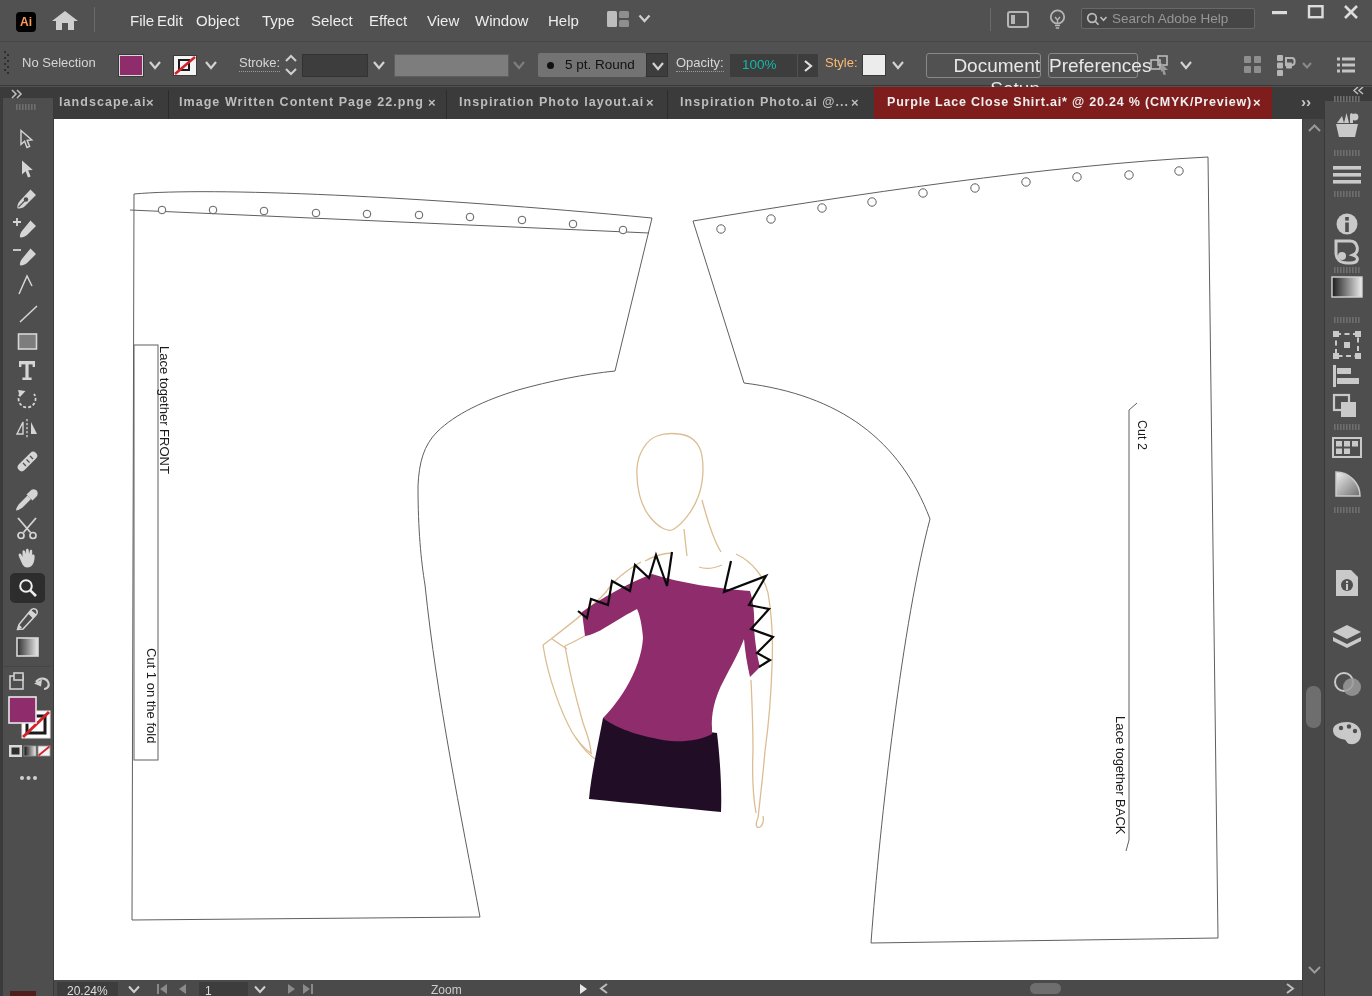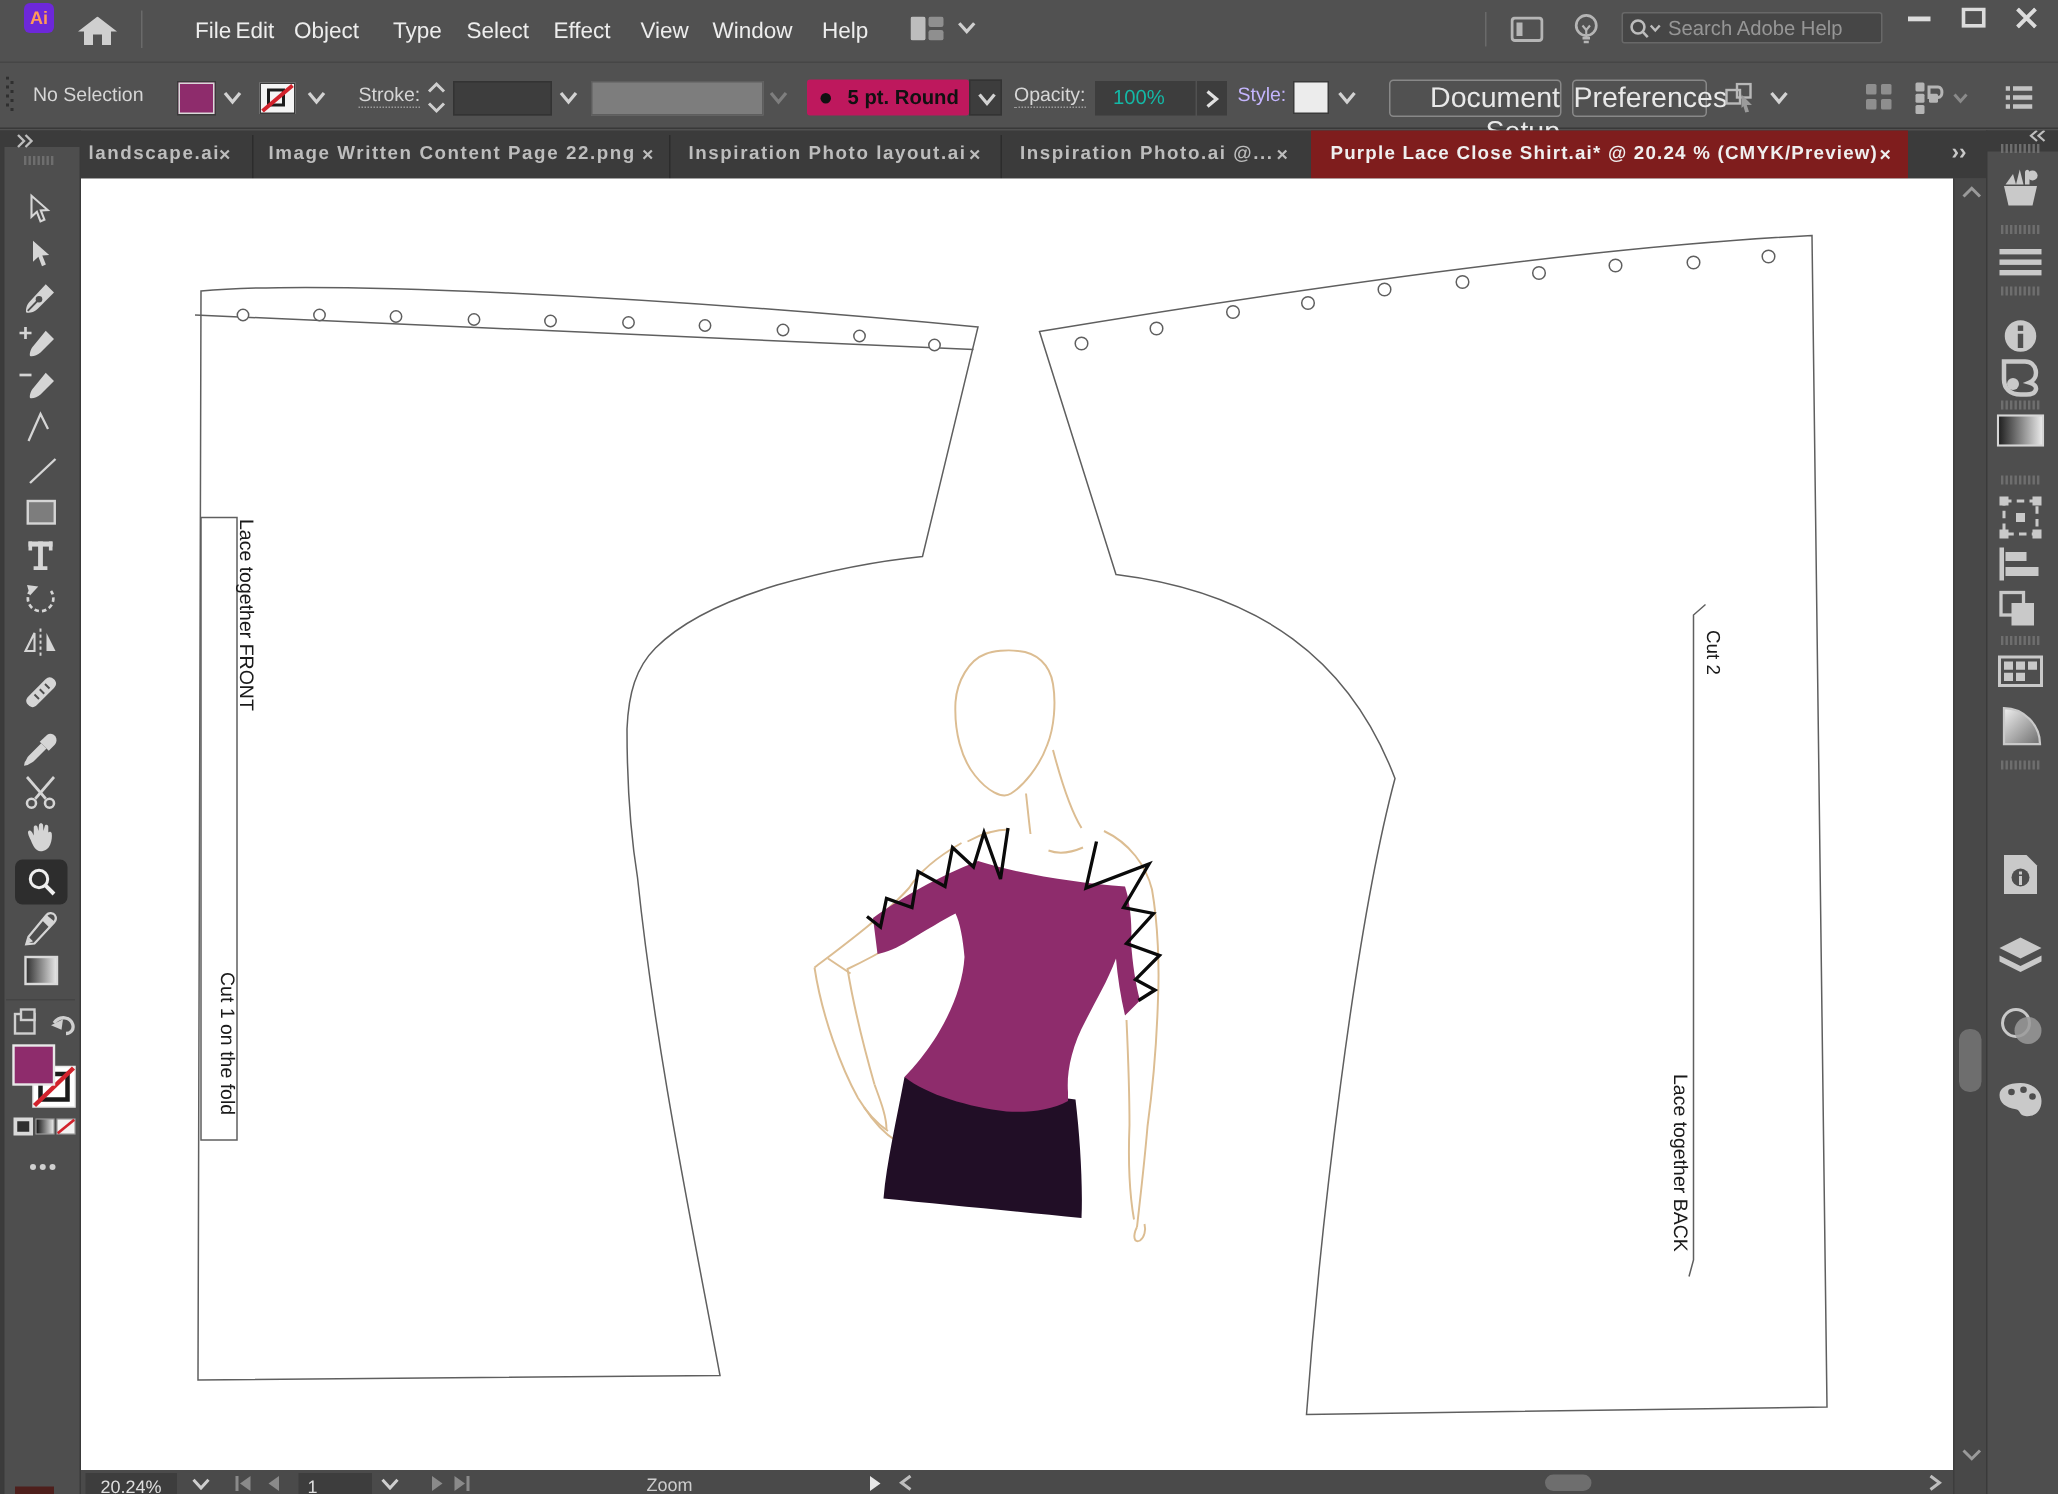--- a/index.html
+++ b/index.html
@@ -21,21 +21,21 @@
   .dotted { border-bottom:1px dotted #9a9a9a; padding-bottom:1px; }
   .ctext { font-size:13px; color:#d6d6d6; }
   .dbox { position:absolute; background:#3d3d3d; }
   .btn { position:absolute; border:1px solid #888888; border-radius:3px; color:#e8e8e8;
          font-size:19px; text-align:right; }
 </style>
 </head>
 <body>
 <div id="menubar">
 
-  <div class="abs" style="left:16px;top:2px;width:20px;height:20px;background:#6d28d9;border-radius:4px;">
+  <div class="abs" style="left:16px;top:12px;width:20px;height:20px;background:#000000;border-radius:4px;">
     <div class="abs" style="left:0;top:0;width:20px;height:20px;color:#ff9a57;font-size:12px;font-weight:bold;text-align:center;line-height:20px;">Ai</div>
   </div>
 
   <svg class="abs" style="left:52px;top:11px" width="26" height="19" viewBox="0 0 26 19">
     <path d="M13 0 L26 10 L22 10 L22 19 L16 19 L16 12 L10 12 L10 19 L4 19 L4 10 L0 10 Z" fill="#cfcfcf"></path>
   </svg>
   <div class="abs" style="left:94px;top:7px;width:1px;height:25px;background:#6a6a6a;"></div>
   <span class="mitem" style="left:130px;">File</span>
   <span class="mitem" style="left:157px;">Edit</span>
   <span class="mitem" style="left:196px;">Object</span>
@@ -126,39 +126,39 @@
   <div class="dbox" style="left:302px;top:12px;width:66px;height:23px;border:1px solid #333;"></div>
   <svg class="abs" style="left:372px;top:18px" width="14" height="10" viewBox="0 0 14 10">
       <path d="M2 2 L7 8 L12 2" stroke="#d2d2d2" stroke-width="2.2" fill="none"></path>
     </svg>
 
   <div class="abs" style="left:394px;top:12px;width:115px;height:23px;background:#7d7d7d;border:1px solid #5e5e5e;"></div>
   <svg class="abs" style="left:512px;top:18px" width="14" height="10" viewBox="0 0 14 10">
       <path d="M2 2 L7 8 L12 2" stroke="#7e7e7e" stroke-width="2.2" fill="none"></path>
     </svg>
 
-  <div class="abs" style="left:538px;top:11px;width:108px;height:24px;background:#be185d;border-radius:2px;font-weight:bold;">
+  <div class="abs" style="left:538px;top:11px;width:108px;height:24px;background:#737373;border-radius:2px;">
     <div class="abs" style="left:9px;top:9px;width:7px;height:7px;background:#111;border-radius:50%;"></div>
     <span class="abs" style="left:27px;top:4px;font-size:13.5px;color:#111;">5 pt. Round</span>
   </div>
   <div class="dbox" style="left:646px;top:11px;width:22px;height:24px;border:1px solid #333;">
     <svg class="abs" style="left:4px;top:7px" width="14" height="10" viewBox="0 0 14 10">
         <path d="M2 2 L7 8 L12 2" stroke="#d2d2d2" stroke-width="2.2" fill="none"></path>
       </svg>
   </div>
   <span class="ctext abs dotted" style="left:676px;top:13px;">Opacity:</span>
   <div class="dbox" style="left:730px;top:12px;width:67px;height:23px;">
       <span class="abs" style="left:12px;top:3px;font-size:13.5px;color:#14b8a6;">100%</span>
     </div>
   <div class="dbox" style="left:798px;top:12px;width:20px;height:23px;">
     <svg class="abs" style="left:5px;top:5px" width="10" height="14" viewBox="0 0 10 14">
         <path d="M2 2 L8 7 L2 12" stroke="#e0e0e0" stroke-width="2.2" fill="none"></path>
       </svg>
   </div>
-  <span class="ctext abs" style="left:825px;top:13px;color:#c4b5fd;">Style:</span>
+  <span class="ctext abs" style="left:825px;top:13px;color:#fdba74;">Style:</span>
   <div class="abs" style="left:862px;top:12px;width:24px;height:22px;background:#ececec;border:1px solid #3a3a3a;"></div>
   <svg class="abs" style="left:891px;top:18px" width="14" height="10" viewBox="0 0 14 10">
       <path d="M2 2 L7 8 L12 2" stroke="#d2d2d2" stroke-width="2.2" fill="none"></path>
     </svg>
   <div class="btn" style="left:926px;top:11px;width:115px;height:25px;line-height:23px;">Document Setup</div>
   <div class="btn" style="left:1048px;top:11px;width:90px;height:25px;line-height:23px;">Preferences</div>
 
   <svg class="abs" style="left:1150px;top:13px" width="25" height="21" viewBox="0 0 25 21">
     <rect x="8" y="1" width="9" height="9" fill="none" stroke="#b9b9b9" stroke-width="1.6"></rect>
     <rect x="1" y="5" width="9" height="9" fill="none" stroke="#b9b9b9" stroke-width="1.6"></rect>

